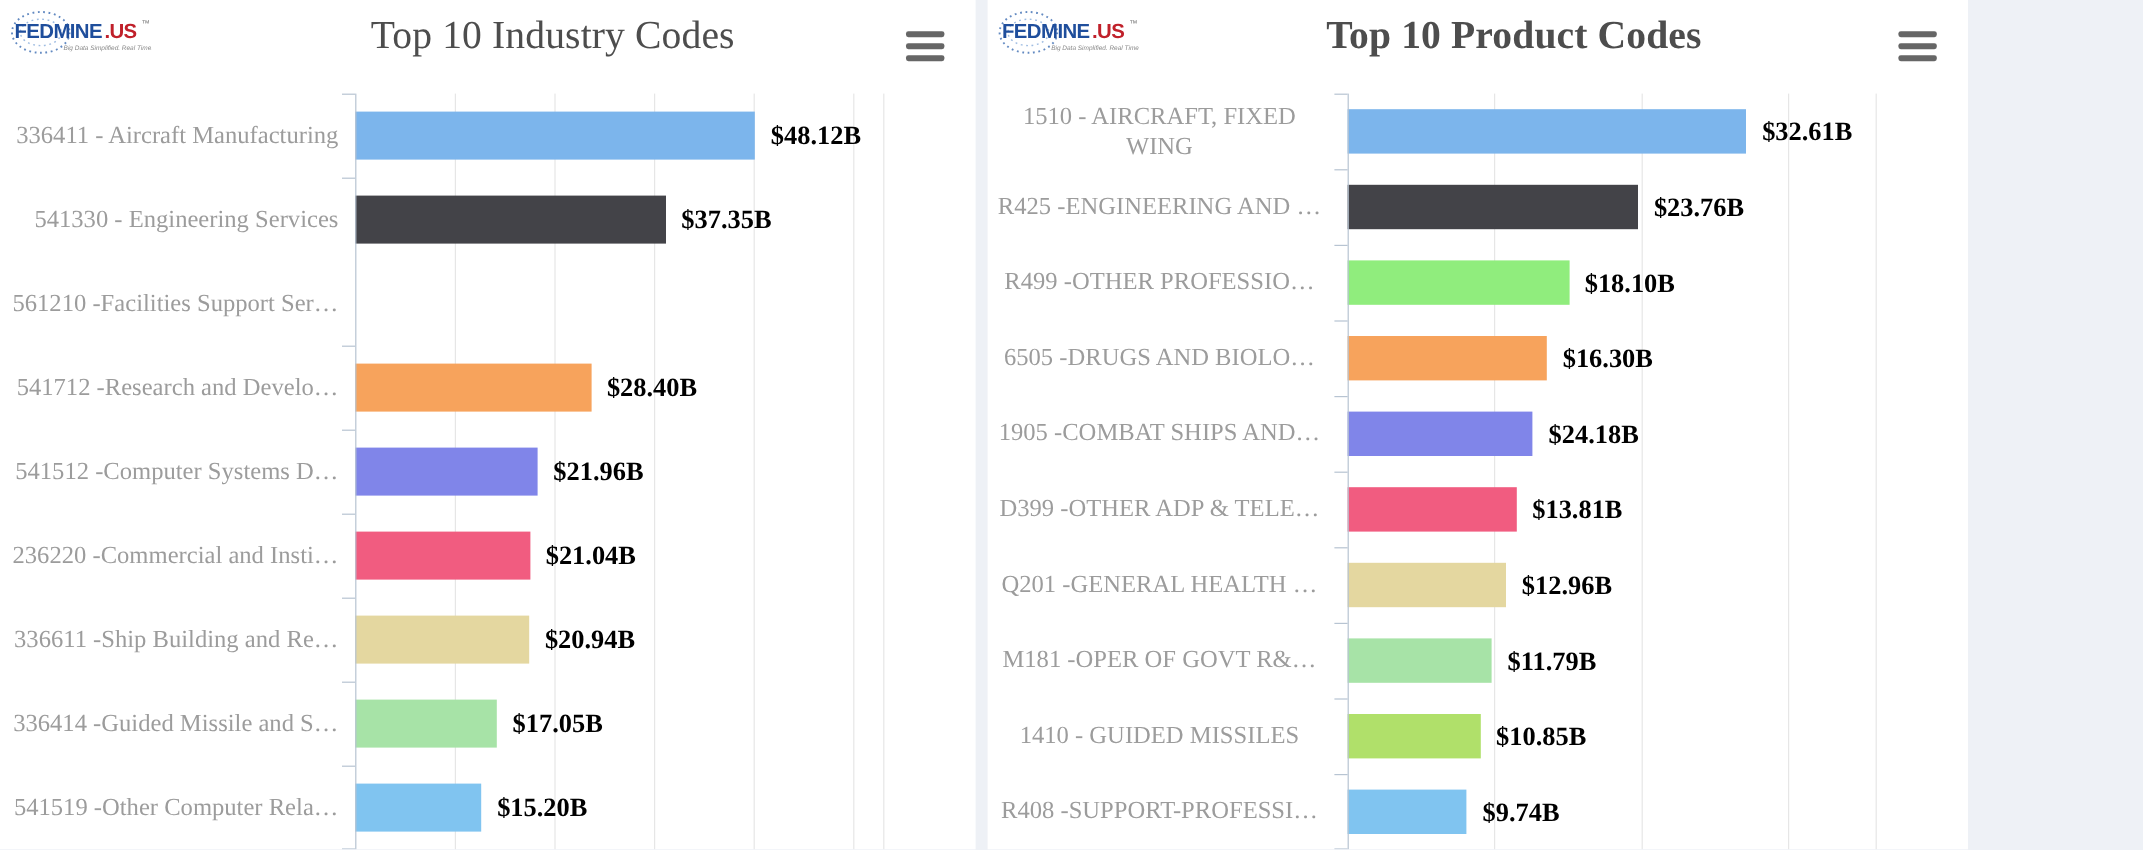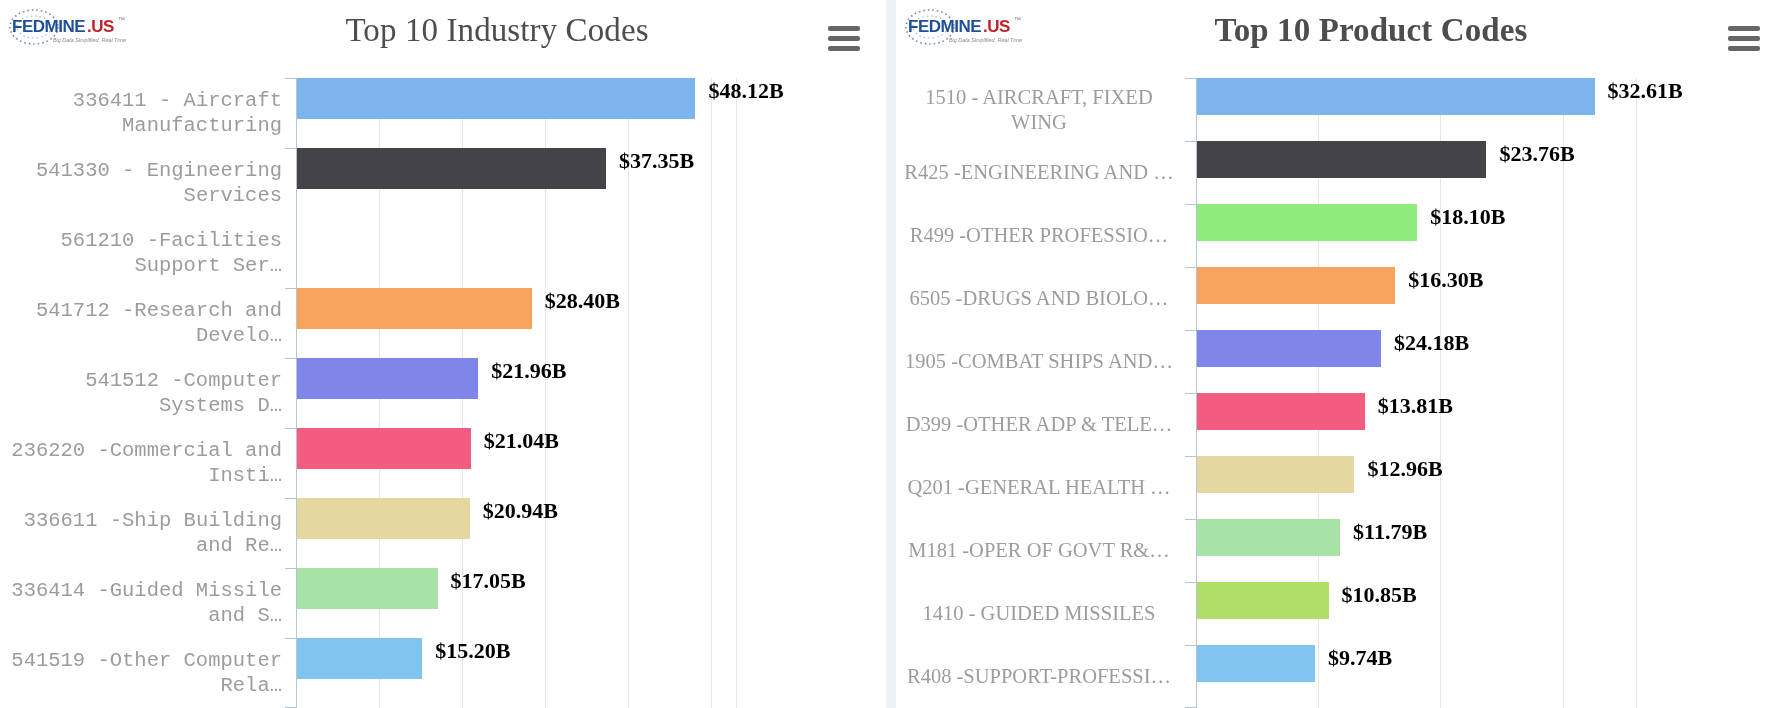--- a/index.html
+++ b/index.html
@@ -5,21 +5,21 @@
 <style>
   html,body{margin:0;padding:0;}
   body{
     width:1786px;height:708px;
     background:#eef1f6;
     font-family:"Liberation Serif","DejaVu Serif",serif;
     overflow:hidden;
   }
   .board{
     display:flex;
-    width:1786px;height:708px;
+    width:1640px;height:708px;
     background:#eef1f6;
     gap:10px;
   }
   .panel{
     position:relative;
     background:#ffffff;
     height:708px;
     box-sizing:border-box;
     overflow:hidden;
   }
@@ -81,29 +81,29 @@
     text-align:right;
     color:#9c9c9c;
     font-size:20.5px;
     line-height:25px;
     padding-right:14px;
     box-sizing:border-box;
     font-family:"Liberation Serif","DejaVu Serif",serif;
     white-space:normal;
     overflow:hidden;
   }
-  .panel-left .cat-label{width:296px;font-family:Liberation Mono, monospace;}
+  .panel-left .cat-label{width:296px;}
   .panel-right .cat-label{width:300px;text-align:center;}
 
   .bar-area{
     position:relative;
     flex:1 1 auto;
     height:100%;
     display:flex;
-    align-items:flex-start;
+    align-items:center;
   }
   .bar{
     height:58%;
     min-width:2px;
     position:relative;
     z-index:2;
   }
   .bar-value{
     position:relative;z-index:3;
     font-size:22px;

